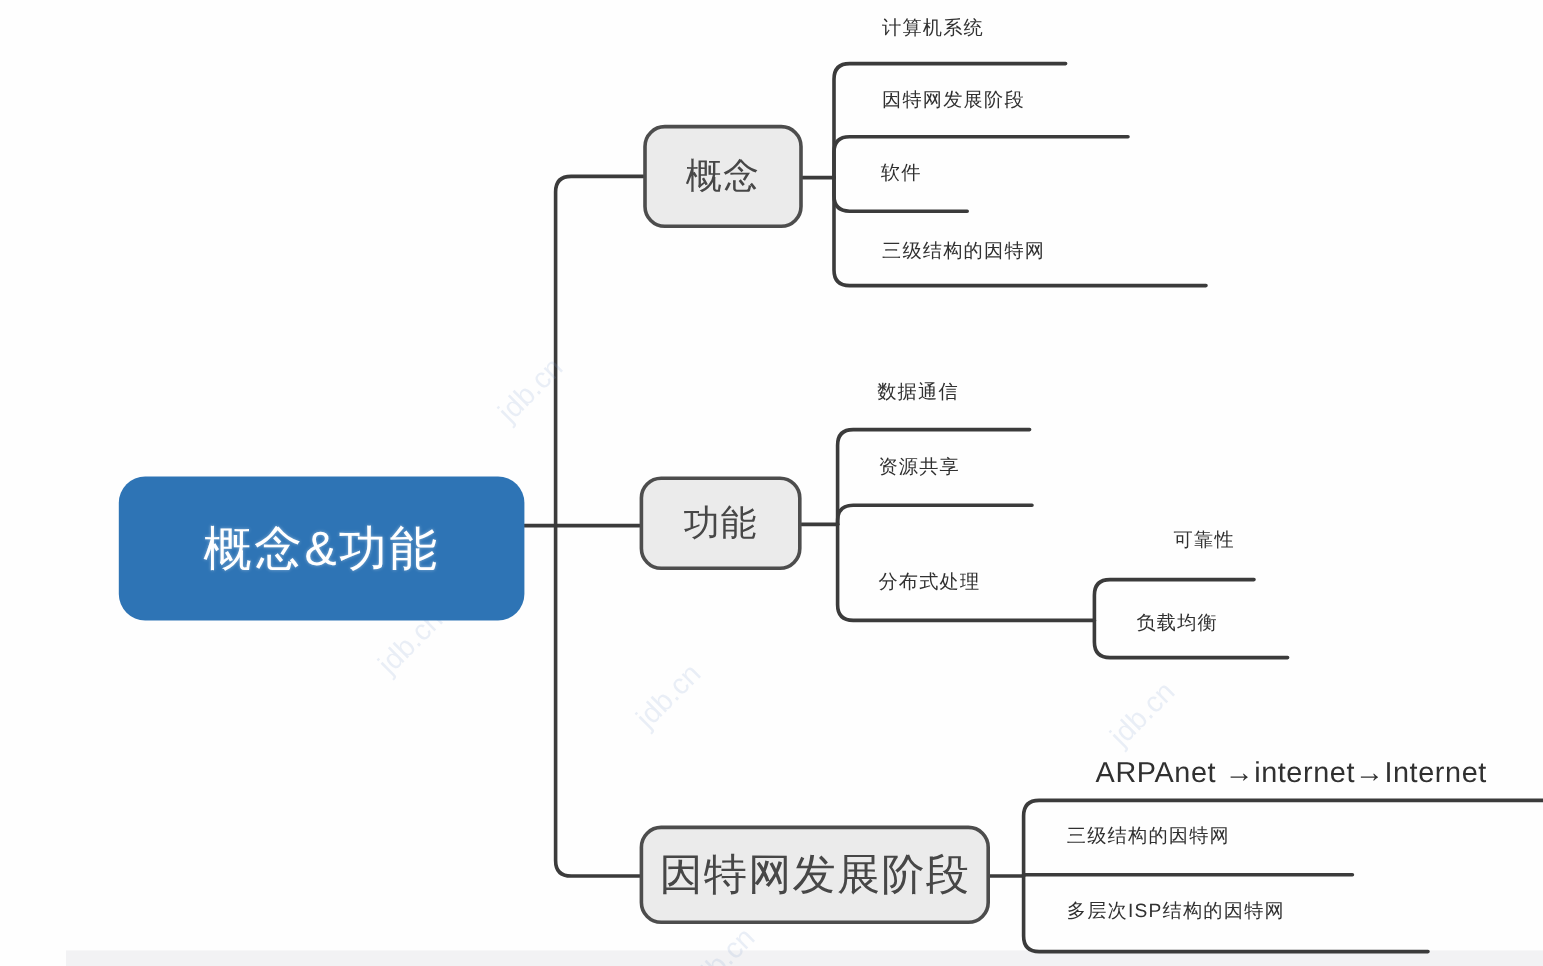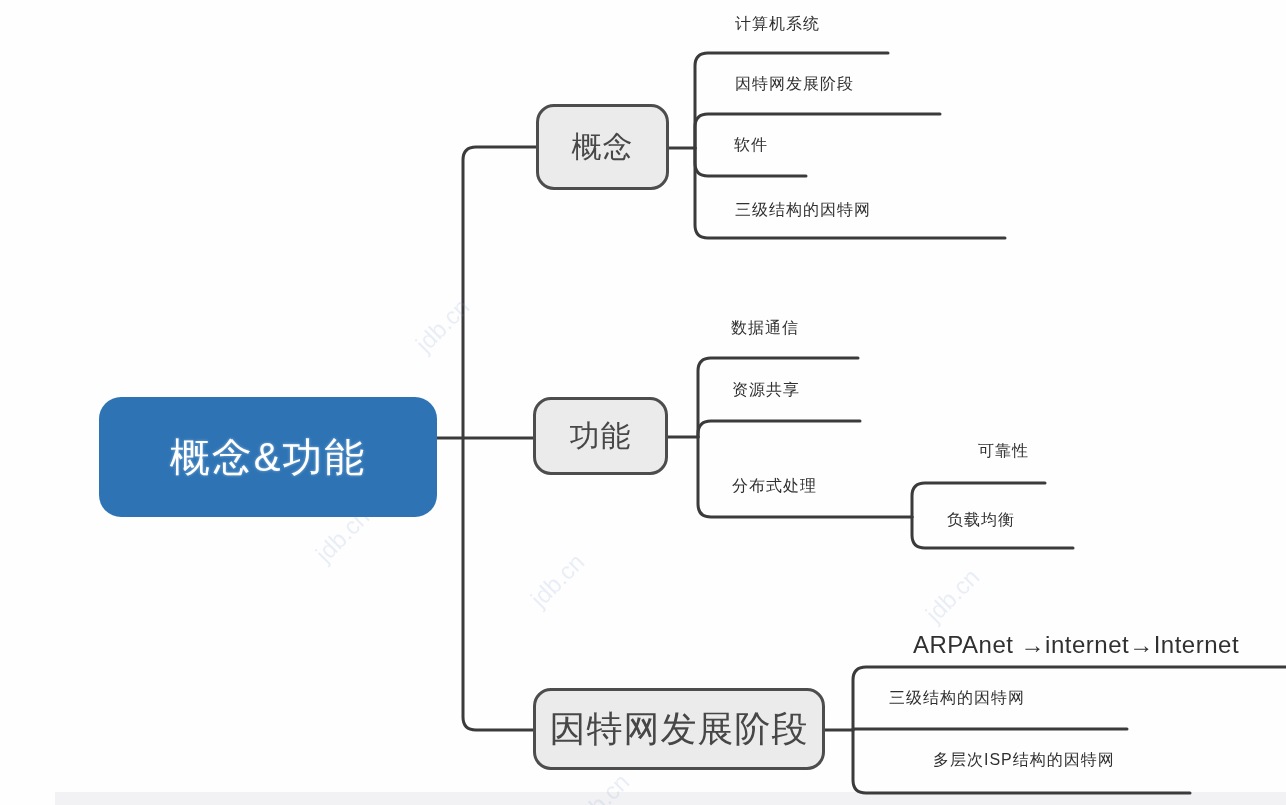--- a/index.html
+++ b/index.html
@@ -115,15 +115,15 @@
   <div class="child-label" style="left:735px;top:201px;">三级结构的因特网</div>
 
   <div class="child-label" style="left:731px;top:319px;">数据通信</div>
   <div class="child-label" style="left:732px;top:381px;">资源共享</div>
   <div class="child-label" style="left:732px;top:477px;">分布式处理</div>
   <div class="child-label" style="left:947px;top:442px;margin-left:31px;">可靠性</div>
   <div class="child-label" style="left:947px;top:511px;">负载均衡</div>
 
   <div class="child-label latin" style="left:913px;top:631px;">ARPAnet →internet→Internet</div>
   <div class="child-label" style="left:889px;top:689px;">三级结构的因特网</div>
-  <div class="child-label" style="left:889px;top:751px;margin-left:44px;">多层次ISP结构的因特网</div>
+  <div class="child-label" style="left:889px;top:751px;">多层次ISP结构的因特网</div>
 
 </div>
 
 </body></html>

